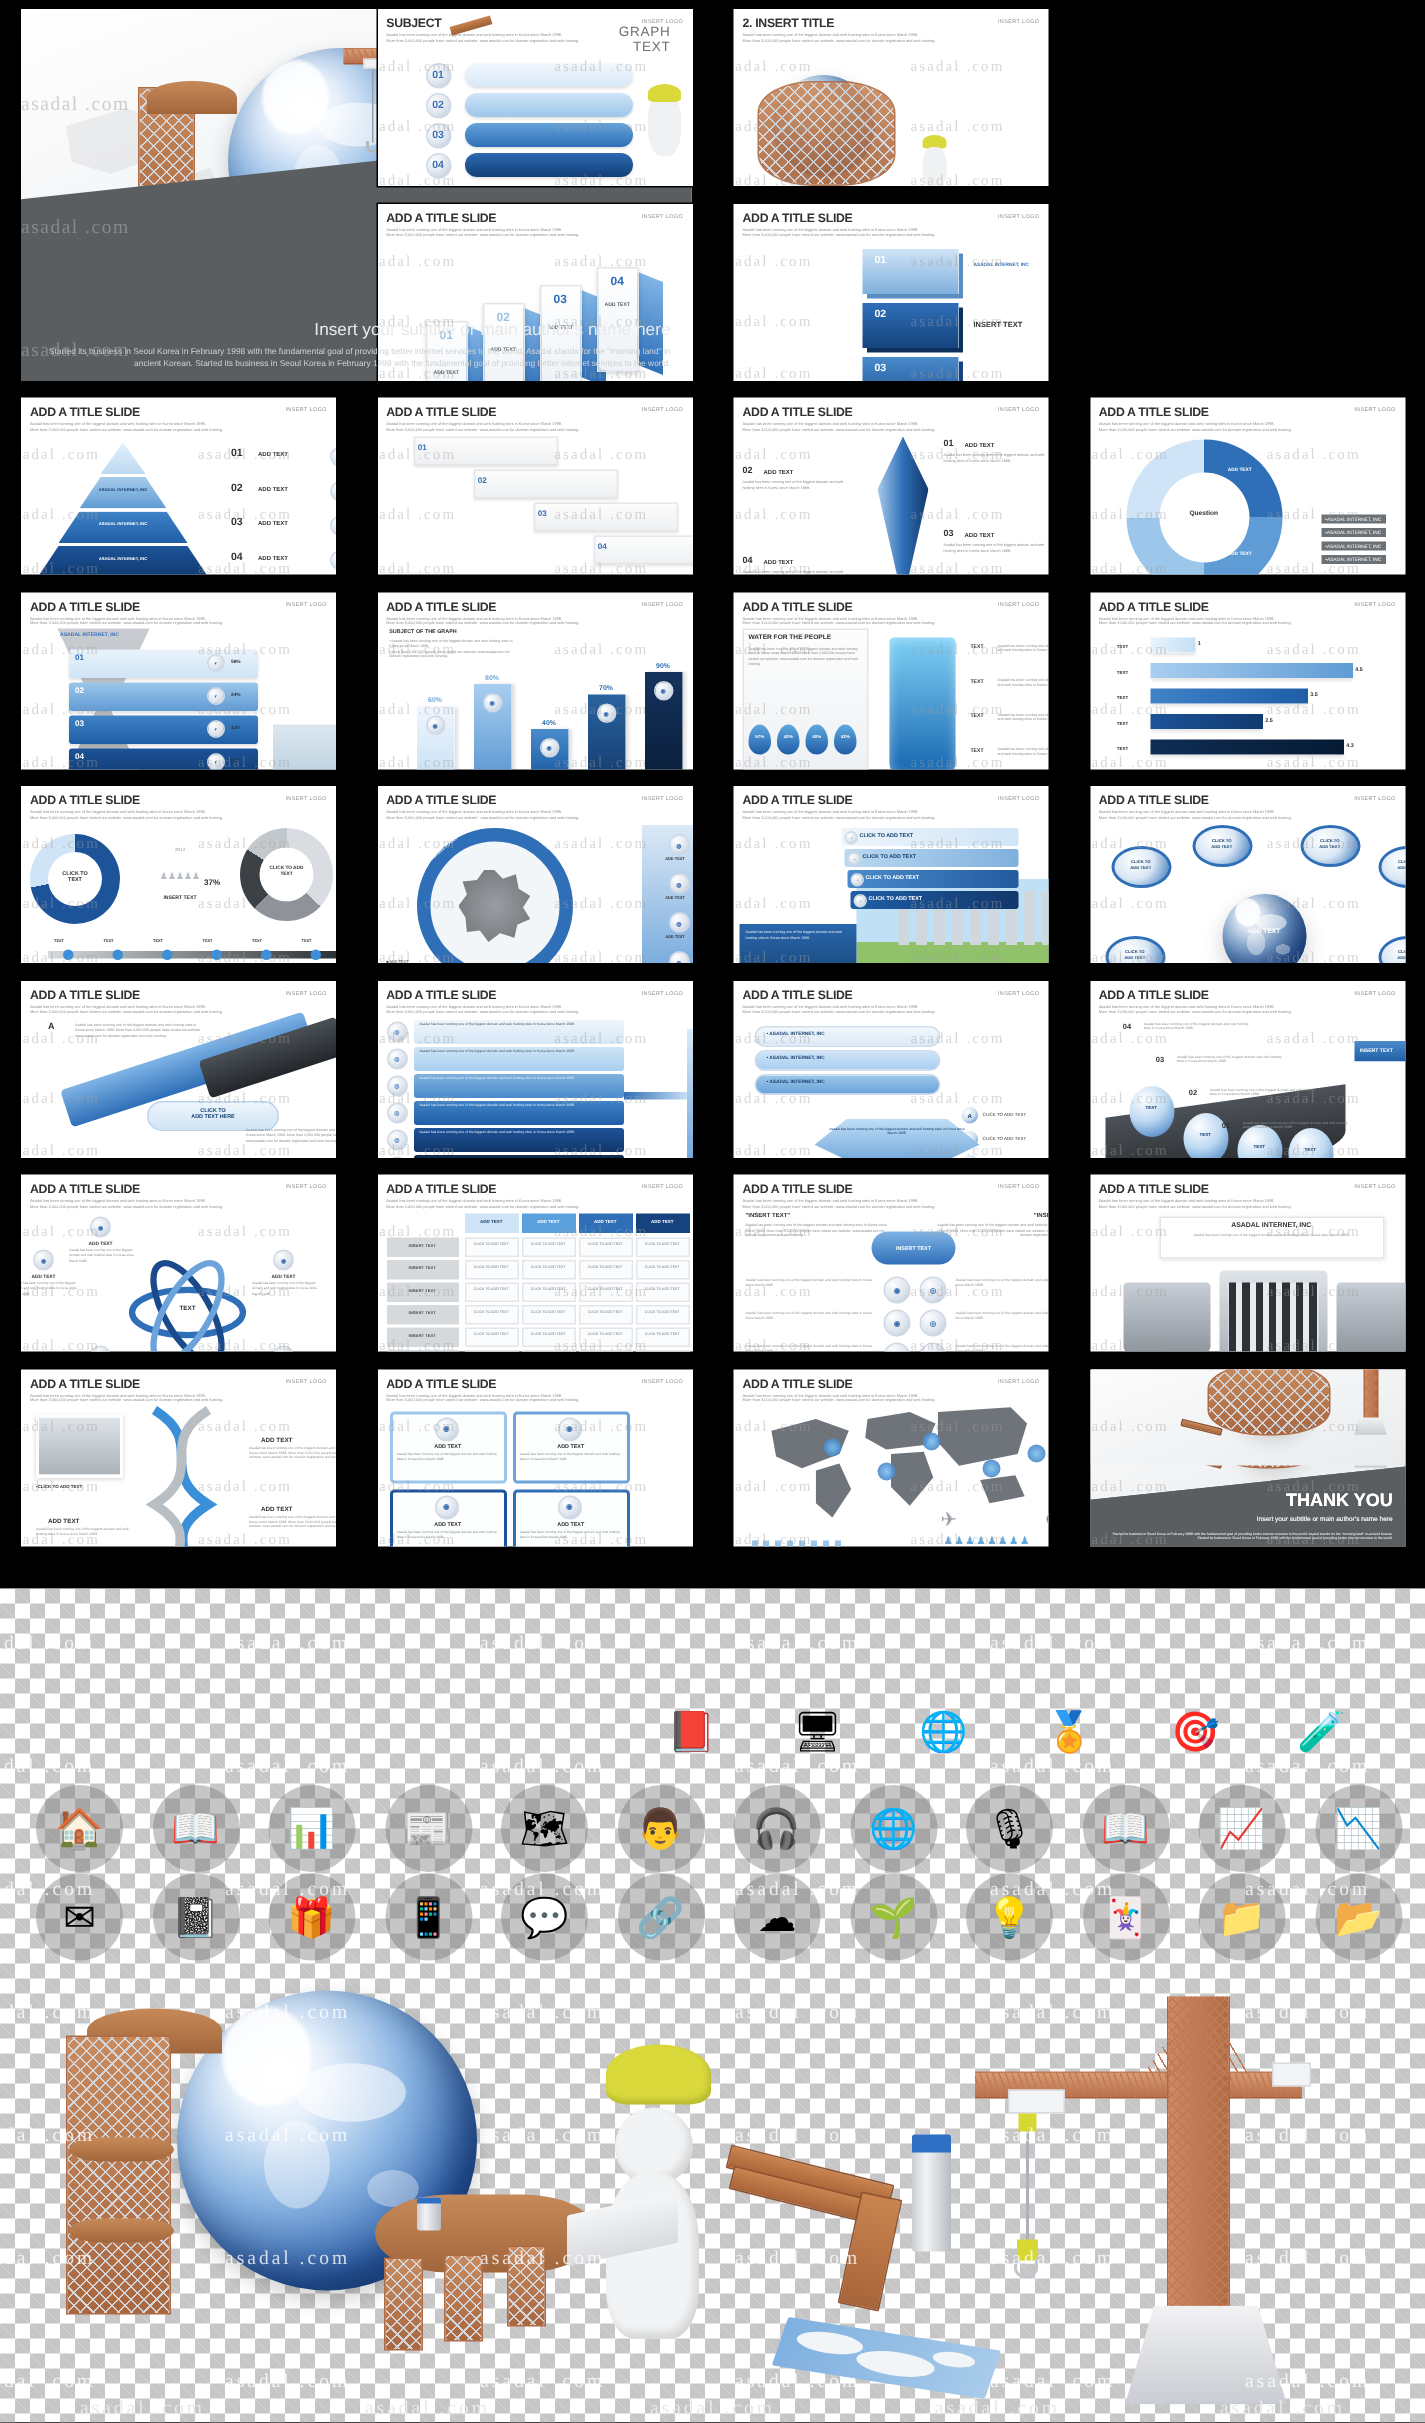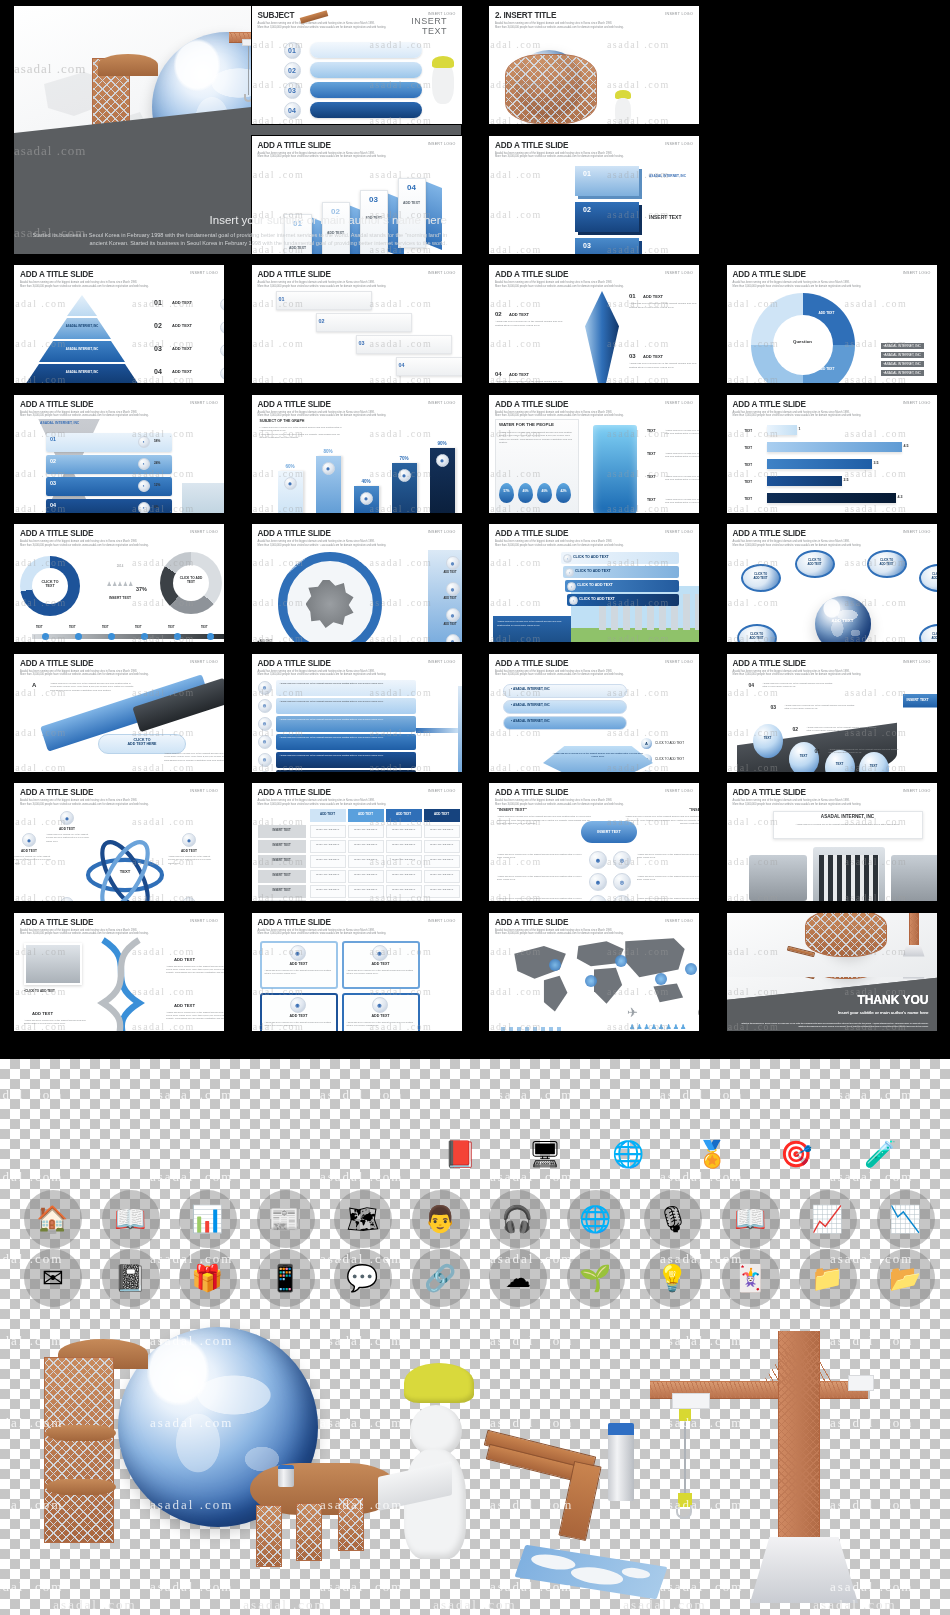--- a/index.html
+++ b/index.html
@@ -235,21 +235,21 @@
   <div style="position:absolute; left:230px; top:88px; width:9px; height:8px; border:2px solid #b8b8b8; border-top:none; border-radius:0 0 50% 50%;"></div>
   <div style="position:absolute; left:228px; top:33px; width:16px; height:7px; background:#f0f1f3; border:1px solid #d6d8db;"></div>
   <div style="position:absolute; left:308px; top:26px; width:14px; height:9px; background:#f2f3f5; border:1px solid #d6d8db;"></div>
 
   <div style="position:absolute; left:345px; top:24px; width:10px; height:13px; background:linear-gradient(#3b72b8,#7fb44c); clip-path:polygon(50% 0,100% 60%,50% 100%,0 60%);"></div>
 
   <div class="hero-dark"></div>
   <div class="hero-dark-inner"></div>
 
   <div class="hero-logo">
-    <div>INSERT</div>
+    <div>GRAPH</div>
     <div>TEXT</div>
   </div>
 
   <div class="hero-text">
     <div class="hero-sub">Insert your subtitle or main author's name here</div>
     <div class="hero-body">Started its business in Seoul Korea in February 1998 with the fundamental goal of providing better internet services to the world. Asadal stands for the "morning land" in ancient Korean. Started its business in Seoul Korea in February 1998 with the fundamental goal of providing better internet services to the world.</div>
   </div>
 
   <div class="wm" style="font-size:13px; padding-top:22px; line-height:82px;">
     <span>asadal .com</span>

